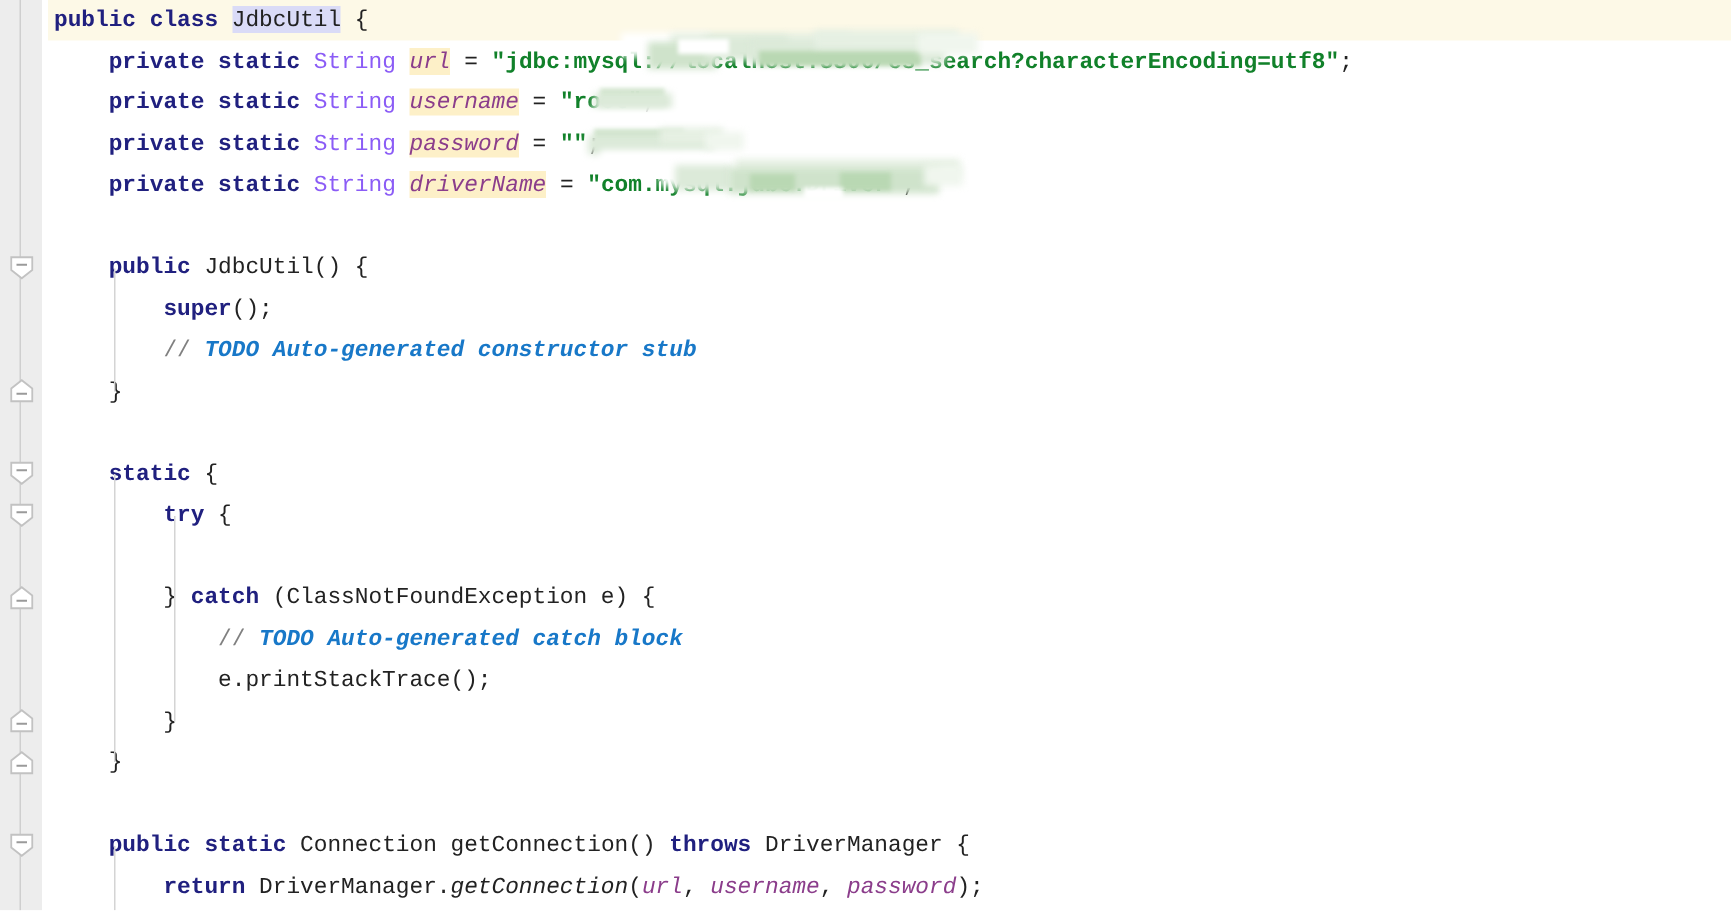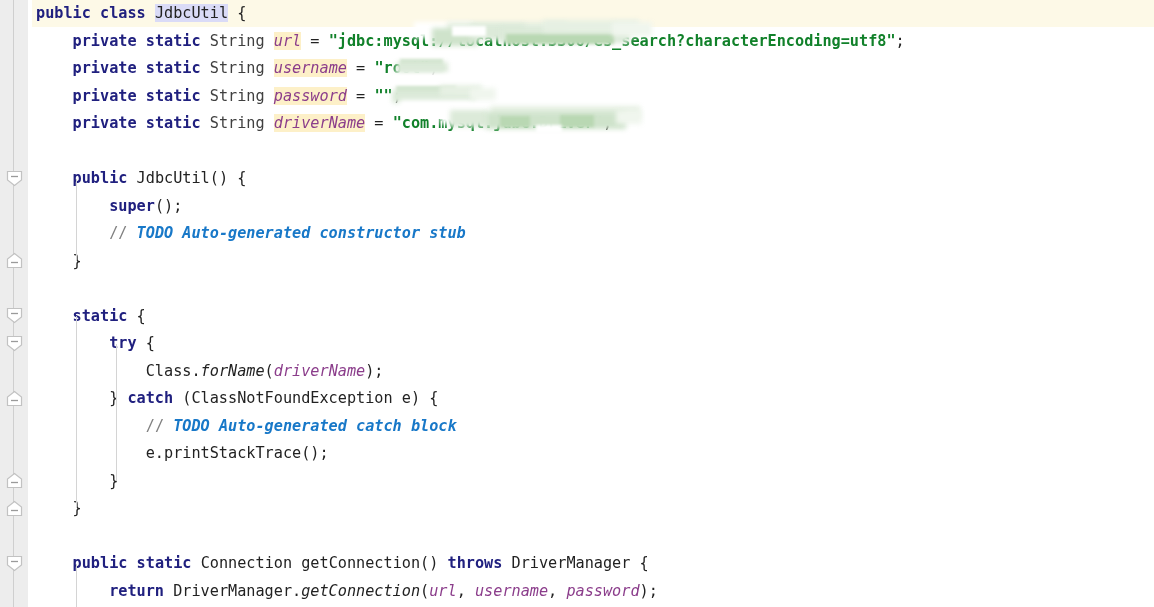--- a/index.html
+++ b/index.html
@@ -43,35 +43,36 @@
   .line{
     position:absolute;left:0;width:1154px;height:27.5px;
     white-space:pre;
     font-size:15.2px;
     line-height:27.5px;
     color:#222222;
   }
   .line .txt{
     position:absolute;left:0;top:0;
     white-space:pre;
+    font-family:Liberation Mono, monospace;
   }
   
   .rowhl{
     position:absolute;left:0;width:1154px;height:27px;
     background:#fdf9e7;
     z-index:0;
   }
   
   .indent{
     position:absolute;width:1px;background:#d4d4d4;z-index:2;
   }
   
   .kw{color:#20207f;font-weight:bold;}
   .plain{color:#222222;}
-  .type{color:#404040;}
+  .type{color:#8b5cf6;}
   .fld{color:#8b3d8b;font-style:italic;}
   .fldhl{color:#8b3d8b;font-style:italic;background:#fdf0c8;}
   .mth{color:#222222;font-style:italic;}
   .str{color:#11812a;font-weight:bold;}
   .cmt{color:#808080;}
   .todo{color:#1878c8;font-weight:bold;font-style:italic;}
   .selhl{background:#dadbf7;}
   
   .smudge{
     position:absolute;z-index:5;
@@ -100,21 +101,20 @@
     <div class="line" style="top:82.5px;"><span class="txt" style="left:36px;" id="L4"><span class="plain">    </span><span class="kw">private</span><span class="plain"> </span><span class="kw">static</span><span class="type"> String </span><span class="fldhl">password</span><span class="plain"> = </span><span class="str">""</span><span class="plain">;</span></span></div>
     <div class="line" style="top:110px;"><span class="txt" style="left:36px;" id="L5"><span class="plain">    </span><span class="kw">private</span><span class="plain"> </span><span class="kw">static</span><span class="type"> String </span><span class="fldhl">driverName</span><span class="plain"> = </span><span class="str">"com.mysql.jdbc.Driver"</span><span class="plain">;</span></span></div>
     <div class="line" style="top:137.5px;"><span class="txt" style="left:36px;" id="L6"></span></div>
     <div class="line" style="top:165px;text-align:right;"><span class="txt" style="left:36px;" id="L7"><span class="plain">    </span><span class="kw">public</span><span class="plain"> JdbcUtil() {</span></span></div>
     <div class="line" style="top:220px;"><span class="txt" style="left:36px;" id="L9"><span class="plain">        </span><span class="cmt">// </span><span class="todo">TODO Auto-generated constructor stub</span></span></div>
     <div class="line" style="top:192.5px;"><span class="txt" style="left:36px;" id="L8"><span class="plain">        </span><span class="kw">super</span><span class="plain">();</span></span></div>
     <div class="line" style="top:247.5px;"><span class="txt" style="left:36px;" id="L10"><span class="plain">    }</span></span></div>
     <div class="line" style="top:275px;"><span class="txt" style="left:36px;" id="L11"></span></div>
     <div class="line" style="top:302.5px;padding-left:45px;"><span class="txt" style="left:36px;" id="L12"><span class="plain">    </span><span class="kw">static</span><span class="plain"> {</span></span></div>
     <div class="line" style="top:330px;"><span class="txt" style="left:36px;" id="L13"><span class="plain">        </span><span class="kw">try</span><span class="plain"> {</span></span></div>
-    <div class="line" style="top:357.5px;"><span class="txt" style="left:36px;" id="L14"><span class="plain">            Class.</span><span class="mth">forName</span><span class="plain">(</span><span class="fld">driverName</span><span class="plain">);</span></span></div>
     <div class="line" style="top:412.5px;"><span class="txt" style="left:36px;" id="L16"><span class="plain">            </span><span class="cmt">// </span><span class="todo">TODO Auto-generated catch block</span></span></div>
     <div class="line" style="top:385px;"><span class="txt" style="left:36px;" id="L15"><span class="plain">        } </span><span class="kw">catch</span><span class="plain"> (ClassNotFoundException e) {</span></span></div>
     <div class="line" style="top:440px;"><span class="txt" style="left:36px;" id="L17"><span class="plain">            e.printStackTrace();</span></span></div>
     <div class="line" style="top:467.5px;"><span class="txt" style="left:36px;" id="L18"><span class="plain">        }</span></span></div>
     <div class="line" style="top:495px;"><span class="txt" style="left:36px;" id="L19"><span class="plain">    }</span></span></div>
     <div class="line" style="top:522.5px;"><span class="txt" style="left:36px;" id="L20"></span></div>
     <div class="line" style="top:550px;"><span class="txt" style="left:36px;" id="L21"><span class="plain">    </span><span class="kw">public</span><span class="plain"> </span><span class="kw">static</span><span class="plain"> Connection getConnection() </span><span class="kw">throws</span><span class="plain"> DriverManager {</span></span></div>
     <div class="line" style="top:577.5px;"><span class="txt" style="left:36px;" id="L22"><span class="plain">        </span><span class="kw">return</span><span class="plain"> DriverManager.</span><span class="mth">getConnection</span><span class="plain">(</span><span class="fld">url</span><span class="plain">, </span><span class="fld">username</span><span class="plain">, </span><span class="fld">password</span><span class="plain">);</span></span></div>
   </div>
 

